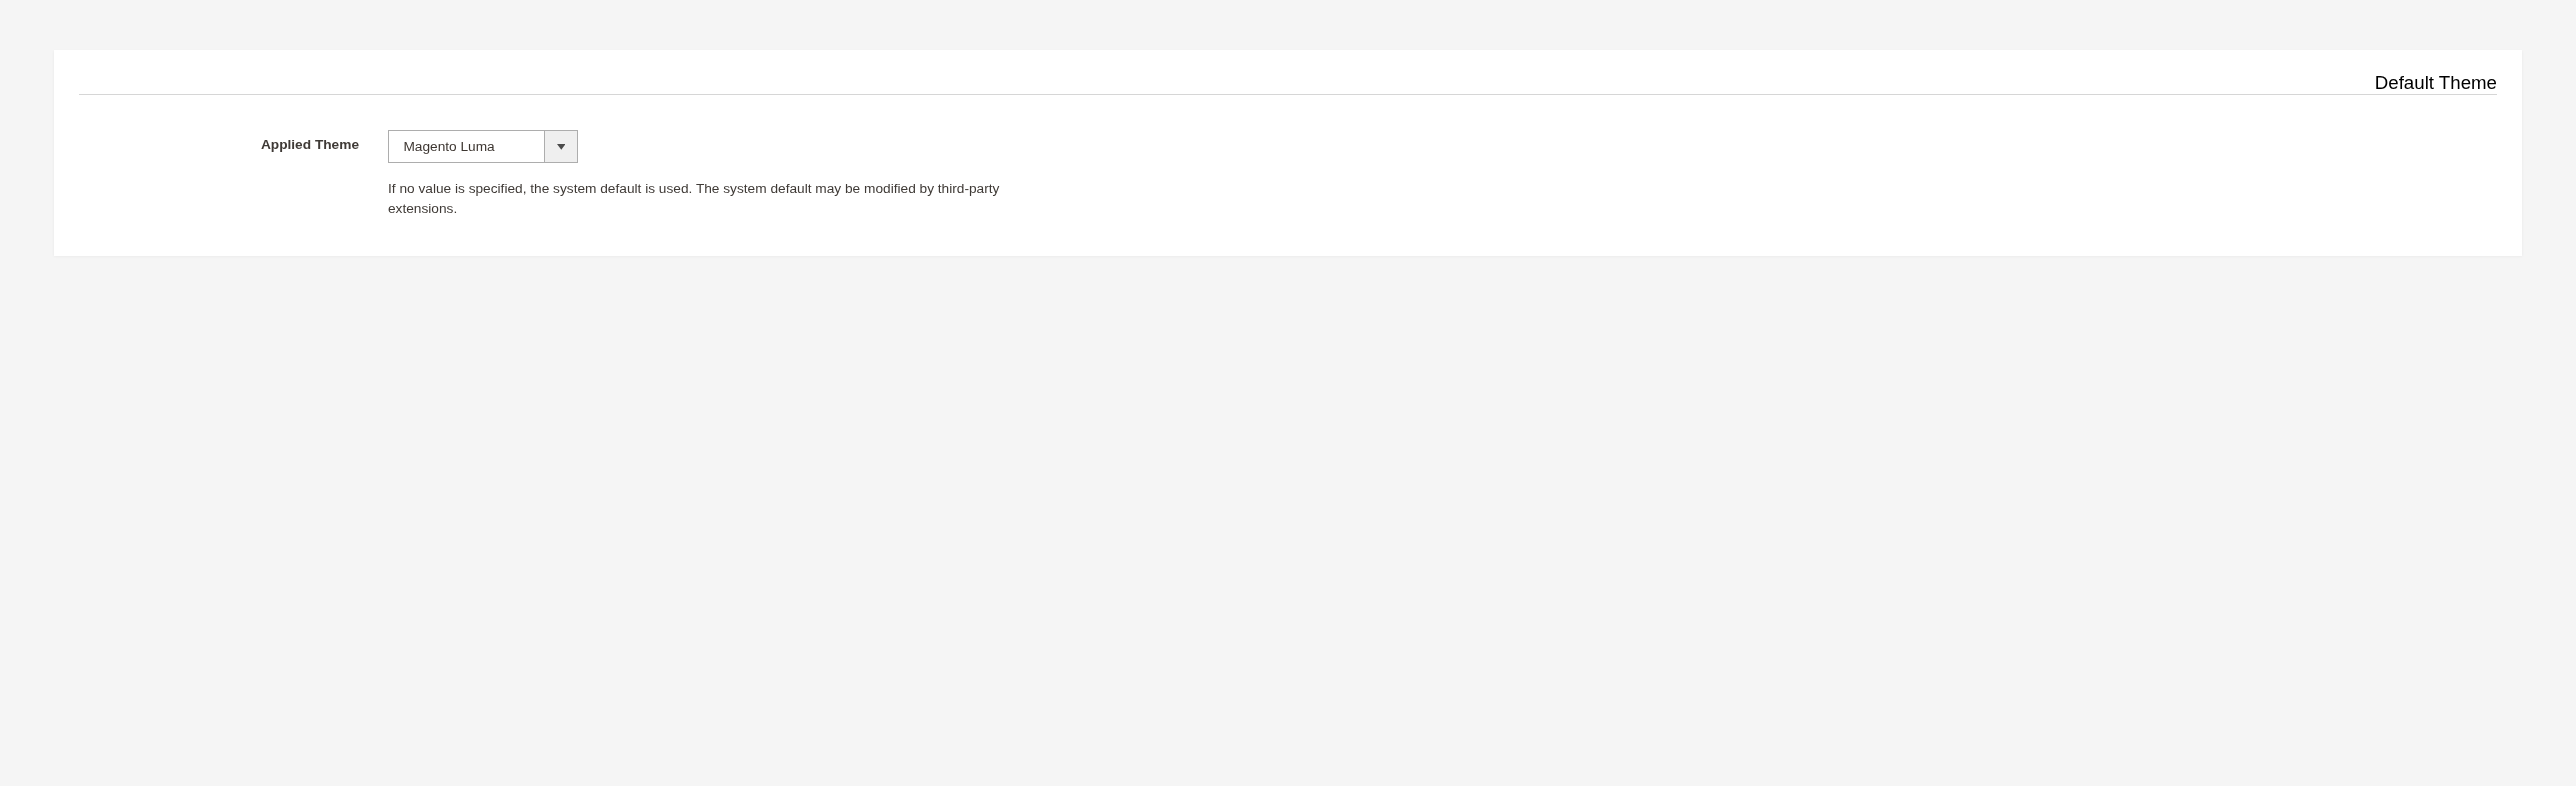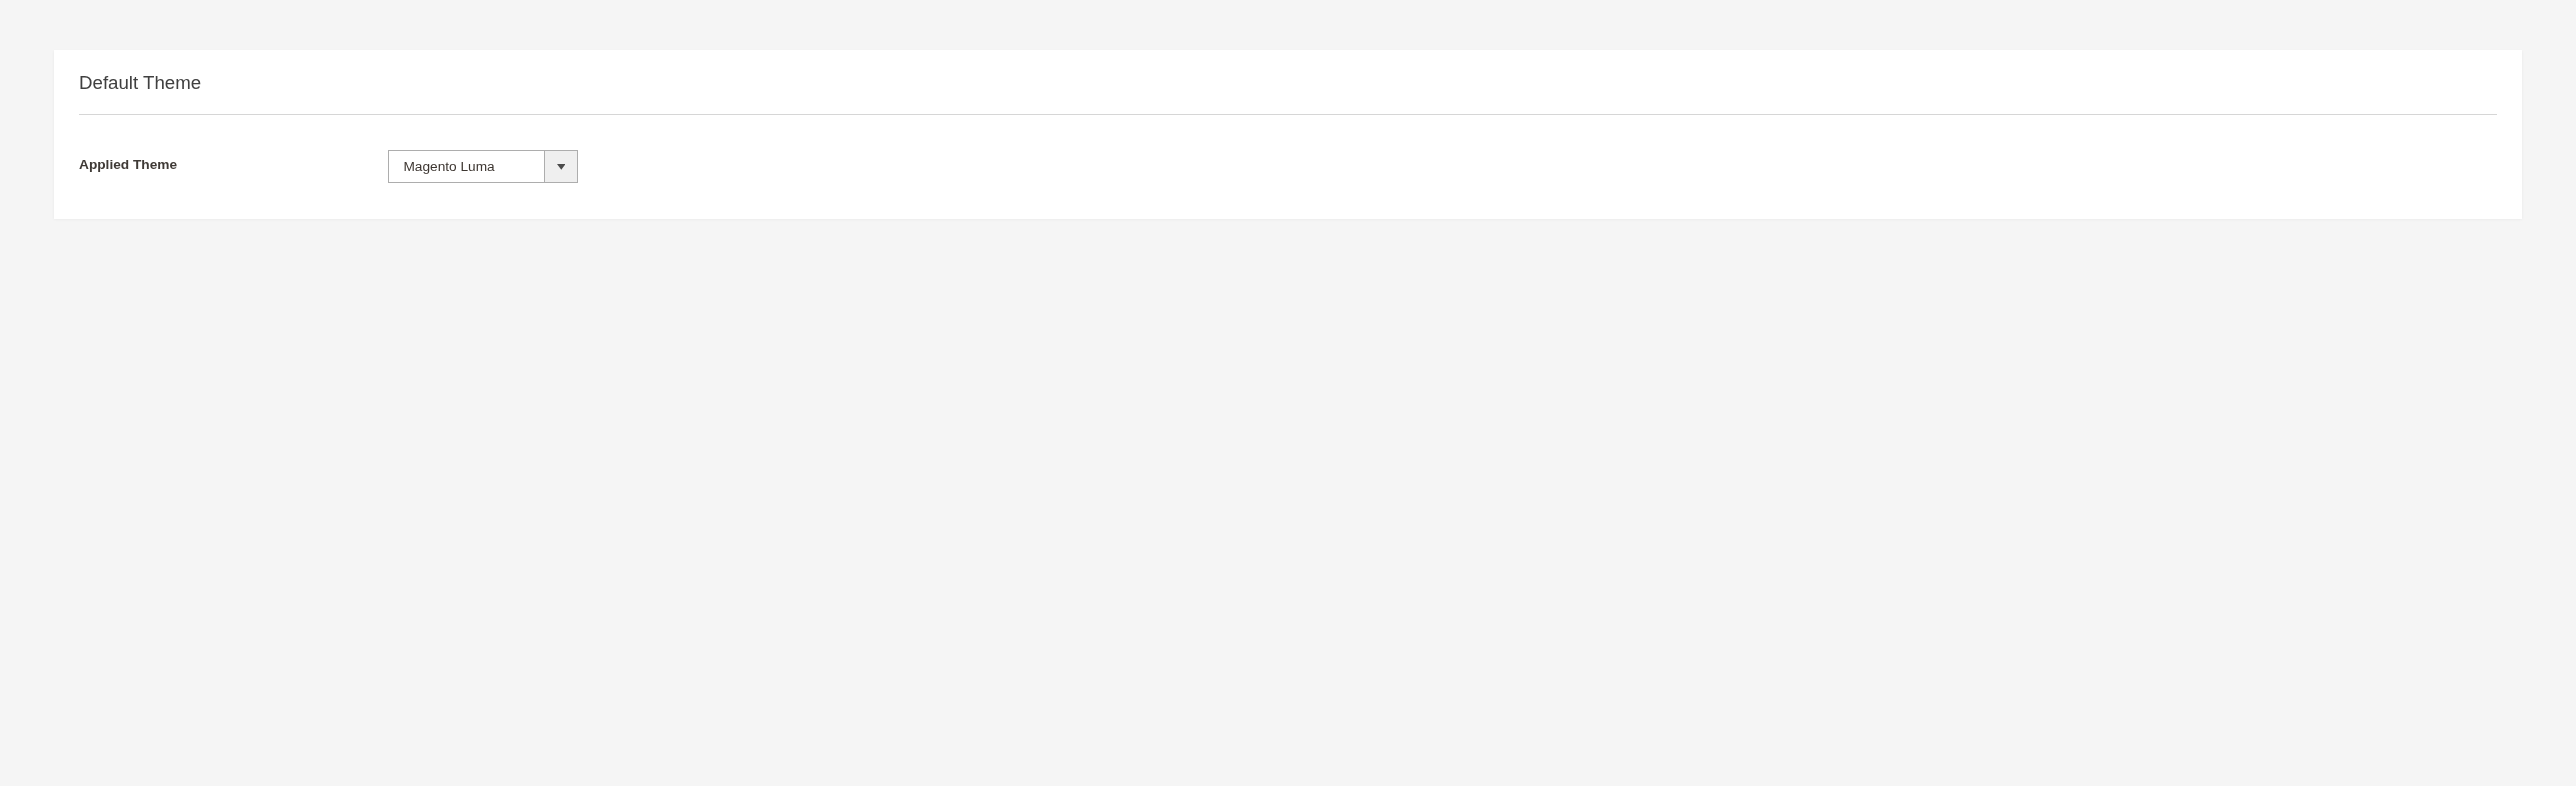--- a/index.html
+++ b/index.html
@@ -14,31 +14,32 @@
       color: #41362f;
     }
     .panel {
       background: #ffffff;
       padding: 21.6px 25px 36px 25px;
       box-shadow: 0 0.7px 2.9px rgba(0,0,0,0.06);
     }
     .section-title {
       font-size: 18.7px;
       font-weight: 400;
-      color: #404040;
-      padding-bottom: 20px;
+      color: #000000;
       border-bottom: 0.7px solid #d6d6d6;
       margin-bottom: 35px;
+      text-align: right;
     }
     .form-row {
       display: flex;
       align-items: flex-start;
     }
     .label-col {
       width: 309px;
+      text-align: right;
       padding-right: 29px;
       padding-top: 7.2px;
     }
     .field-label {
       font-size: 13.7px;
       font-weight: 700;
       color: #3f3a36;
     }
     .control-col {
       flex: 1;
@@ -91,16 +92,17 @@
       <div class="select-wrapper">
         <span class="select-text">Magento Luma</span>
         <span class="select-btn">
           <span class="triangle">
             <svg width="8.6" height="5.8" viewBox="0 0 12 8">
                 <polygon points="0,0 12,0 6,8" fill="#4a4a4a"></polygon>
               </svg>
           </span>
         </span>
       </div>
+      <div class="help-text">If no value is specified, the system default is used. The system default may be modified by third-party extensions.</div>
     </div>
   </div>
 </div>
 
 
 </body></html>

